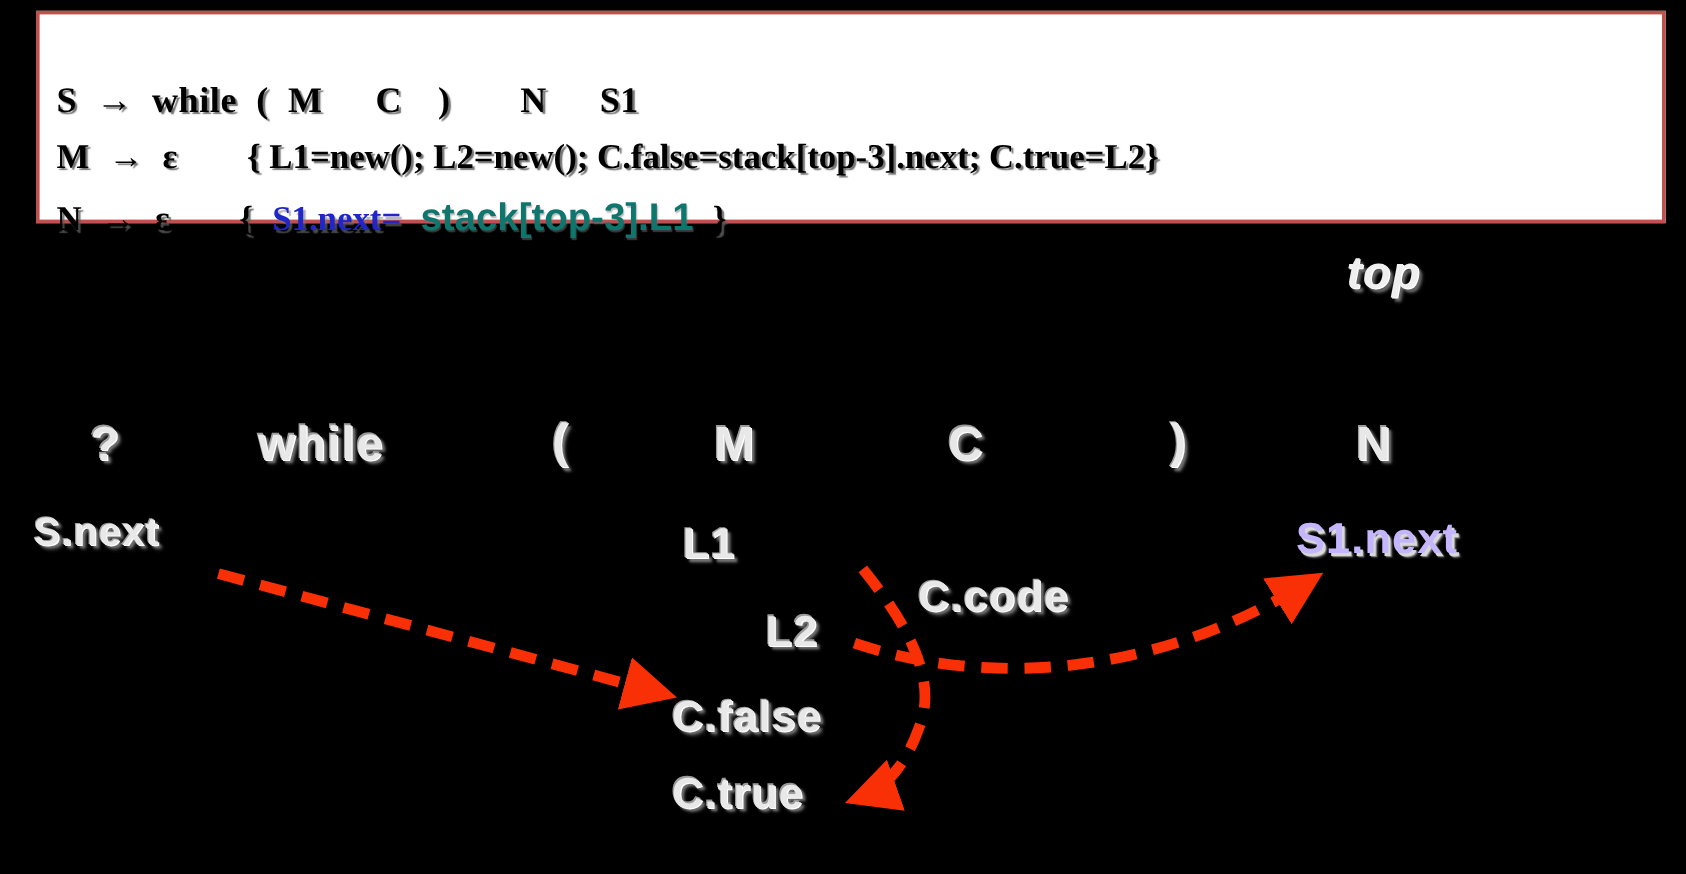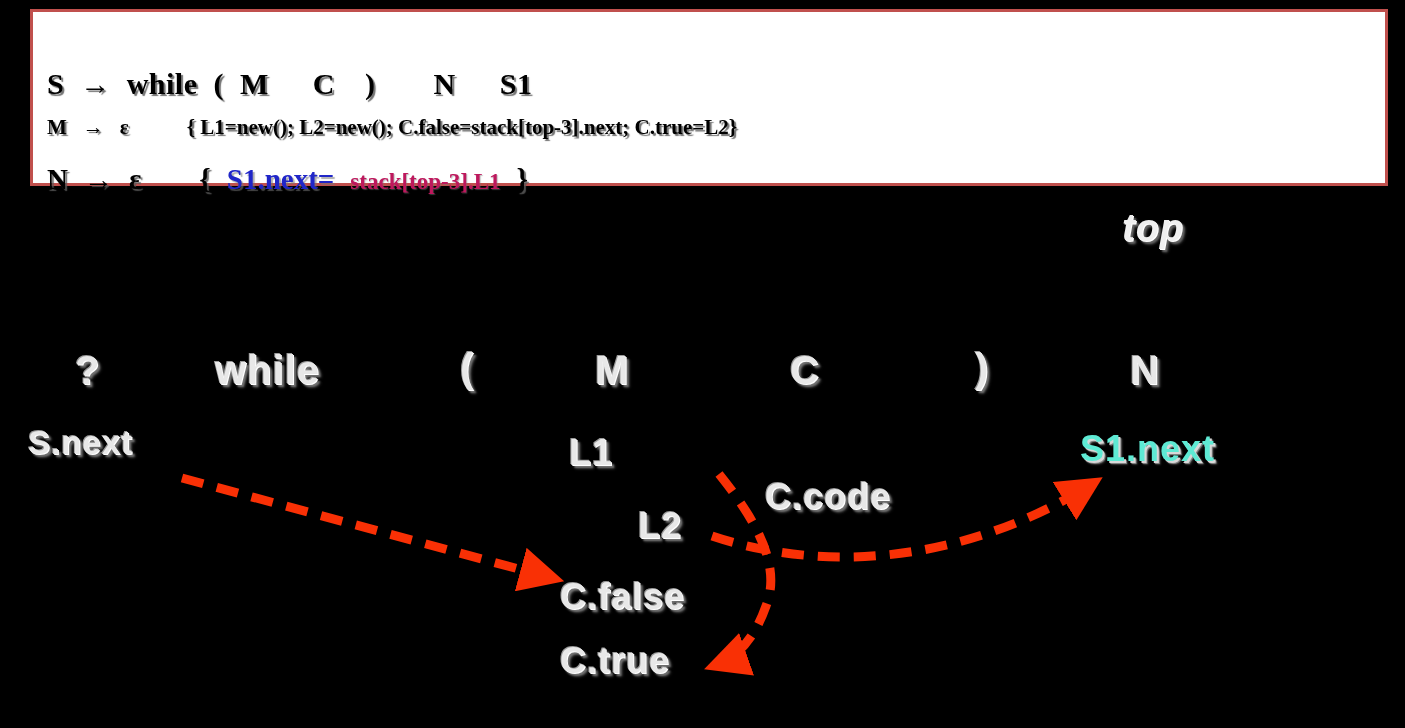--- a/index.html
+++ b/index.html
@@ -30,39 +30,39 @@
   .rule-line {
     position: absolute;
     white-space: nowrap;
     font-family: "Liberation Serif", serif;
     font-weight: bold;
     color: #000000;
     text-shadow: 2px 2px 1px rgba(90,90,90,0.85);
     margin-top: 41px;
   }
   #rule-1 { left: 14px; top: 14px;  font-size: 30px; letter-spacing: 0.5px; }
-  #rule-2 { left: 14px; top: 62px;  font-size: 21px; }
+  #rule-2 { left: 14px; top: 62px;  font-size: 29px; }
   #rule-3 { left: 14px; top: 110px; font-size: 29px; }
 
   .sp-sm  { display: inline-block; width: 16px; }
   .sp-md  { display: inline-block; width: 30px; }
   .sp-lg  { display: inline-block; width: 44px; }
   .sp-xl  { display: inline-block; width: 58px; }
 
   .blue-serif {
     color: #2026C8;
     font-family: "Liberation Serif", serif;
     font-weight: bold;
     text-shadow: 2px 2px 1px rgba(120,120,120,0.6);
   }
   .blue-sans {
-    color: #be185d;
-    font-family: Liberation Serif, serif;
+    color: #0f766e;
+    font-family: Liberation Sans, sans-serif;
     font-weight: bold;
-    font-size: 23px;
+    font-size: 32px;
     text-shadow: 1px 1px 1px rgba(120,120,120,0.5);
   }
 
   
   .stack-label {
     position: absolute;
     white-space: nowrap;
     font-family: "Liberation Sans", sans-serif;
     font-weight: bold;
     color: #E8E8E8;
@@ -71,21 +71,21 @@
       -1px -1px 0 #9a9a9a,
        3px  3px 2px rgba(120,120,120,0.95),
        4px  4px 3px rgba(60,60,60,0.75);
     letter-spacing: 1px;
   }
   .magenta-label {
     position: absolute;
     white-space: nowrap;
     font-family: "Liberation Sans", sans-serif;
     font-weight: bold;
-    color: #5eead4;
+    color: #c4b5fd;
     text-shadow:
        2px 2px 0 #d8d8d8,
        3px 3px 1px rgba(150,150,150,0.9),
        4px 4px 2px rgba(70,70,70,0.6);
     letter-spacing: 1px;
   }
   .top-label {
     position: absolute;
     white-space: nowrap;
     font-family: "Liberation Sans", sans-serif;

